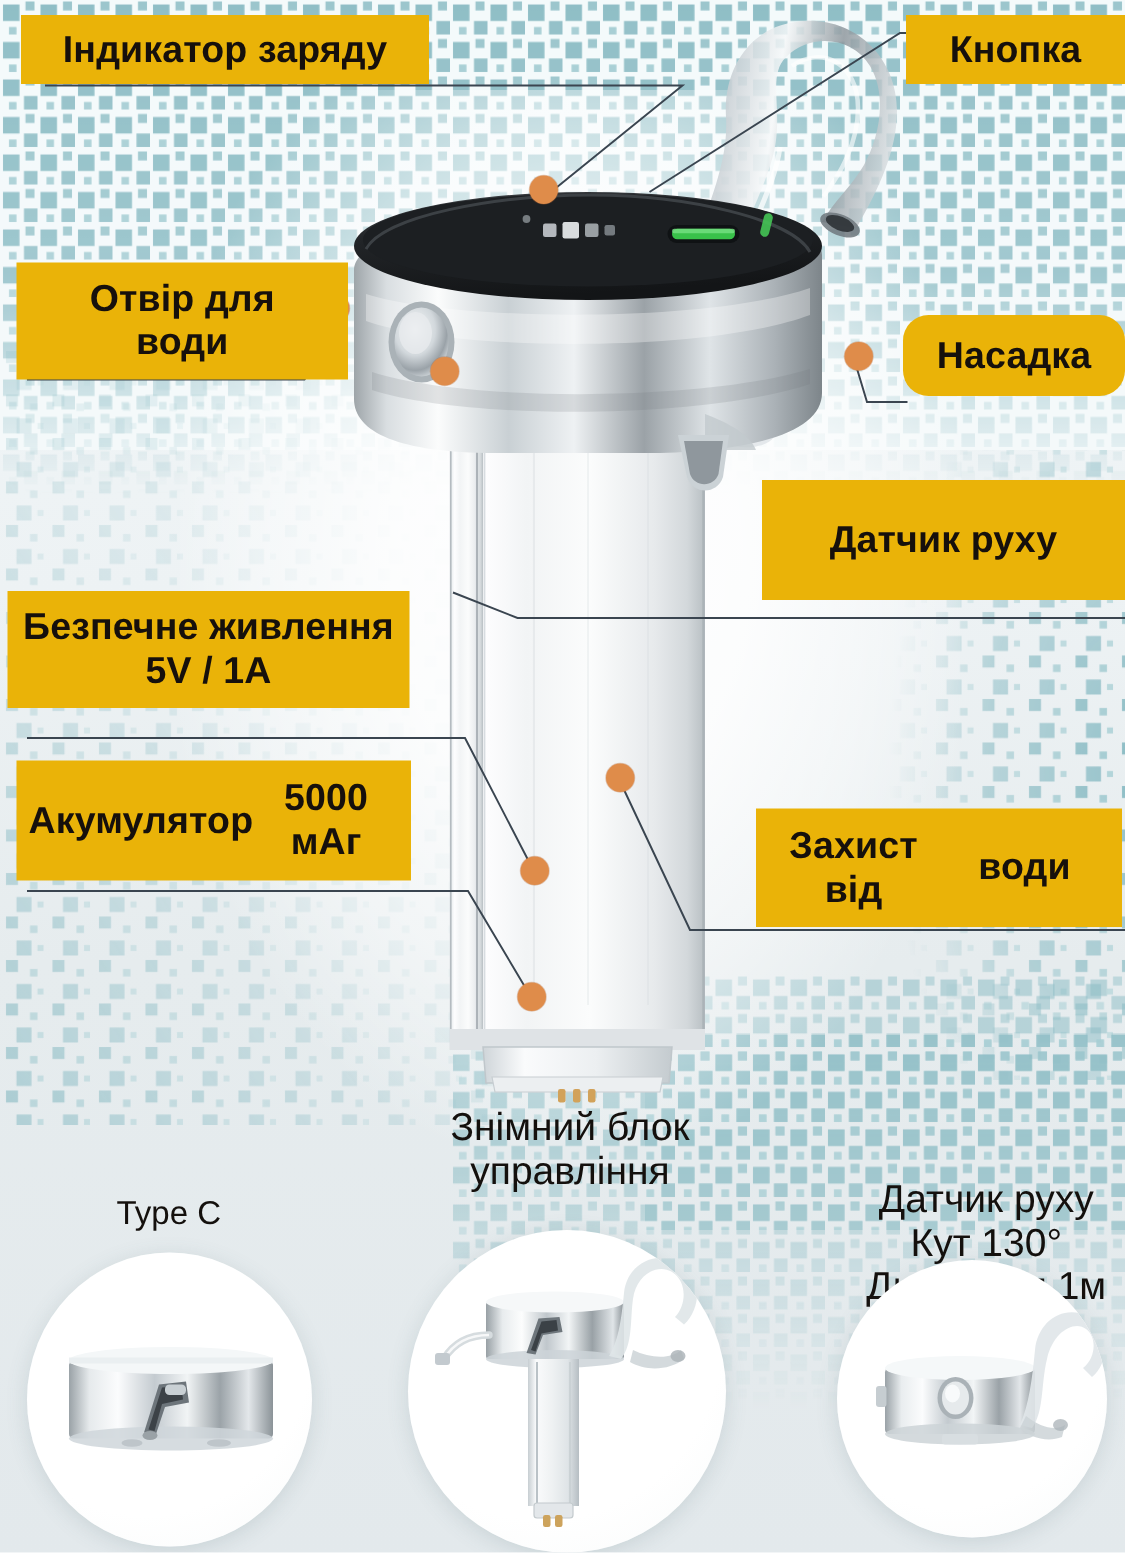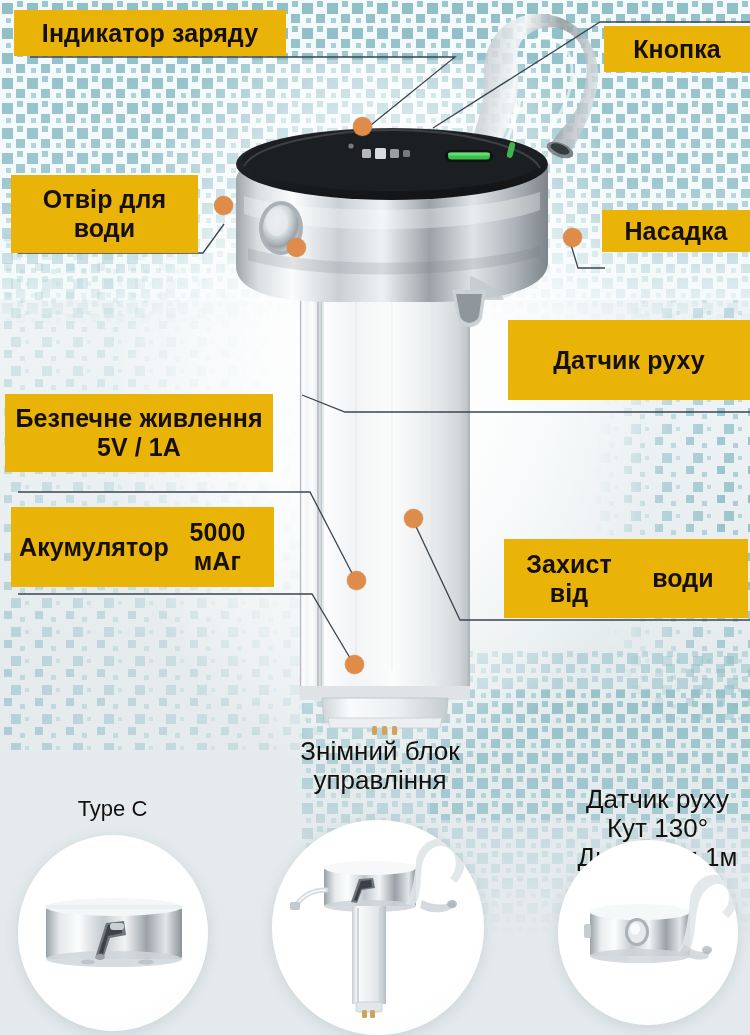--- a/index.html
+++ b/index.html
@@ -326,30 +326,30 @@
   <div class="dot" style="left:287px;top:238px;"></div>
   <div class="dot" style="left:563px;top:228px;"></div>
   <div class="dot" style="left:347px;top:571px;"></div>
   <div class="dot" style="left:404px;top:509px;"></div>
   <div class="dot" style="left:345px;top:655px;"></div>
 
   <div class="callout" style="left:14px;top:10px;width:272px;height:46px;">
     <span>Індикатор заряду</span>
   </div>
 
-  <div class="callout" style="left:604px;top:10px;width:146px;height:46px;margin-top:16px;">
+  <div class="callout" style="left:604px;top:10px;width:146px;height:46px;">
     <span>Кнопка</span>
   </div>
 
-  <div class="callout" style="left:11px;top:175px;width:187px;height:78px;flex-direction:column;">
+  <div class="callout" style="left:11px;top:175px;width:221px;height:78px;flex-direction:column;">
     <span>Отвір для</span>
     <span>води</span>
   </div>
 
-  <div class="callout" style="left:602px;top:210px;width:148px;height:42px;">
+  <div class="callout" style="left:602px;top:210px;width:148px;height:54px;border-radius:17px;">
     <span>Насадка</span>
   </div>
 
   <div class="callout" style="left:508px;top:320px;width:242px;height:80px;">
     <span>Датчик руху</span>
   </div>
 
   <div class="callout" style="left:5px;top:394px;width:268px;height:78px;flex-direction:column;align-items:flex-end;">
     <span>Безпечне живлення</span>
     <span>5V / 1A</span>

